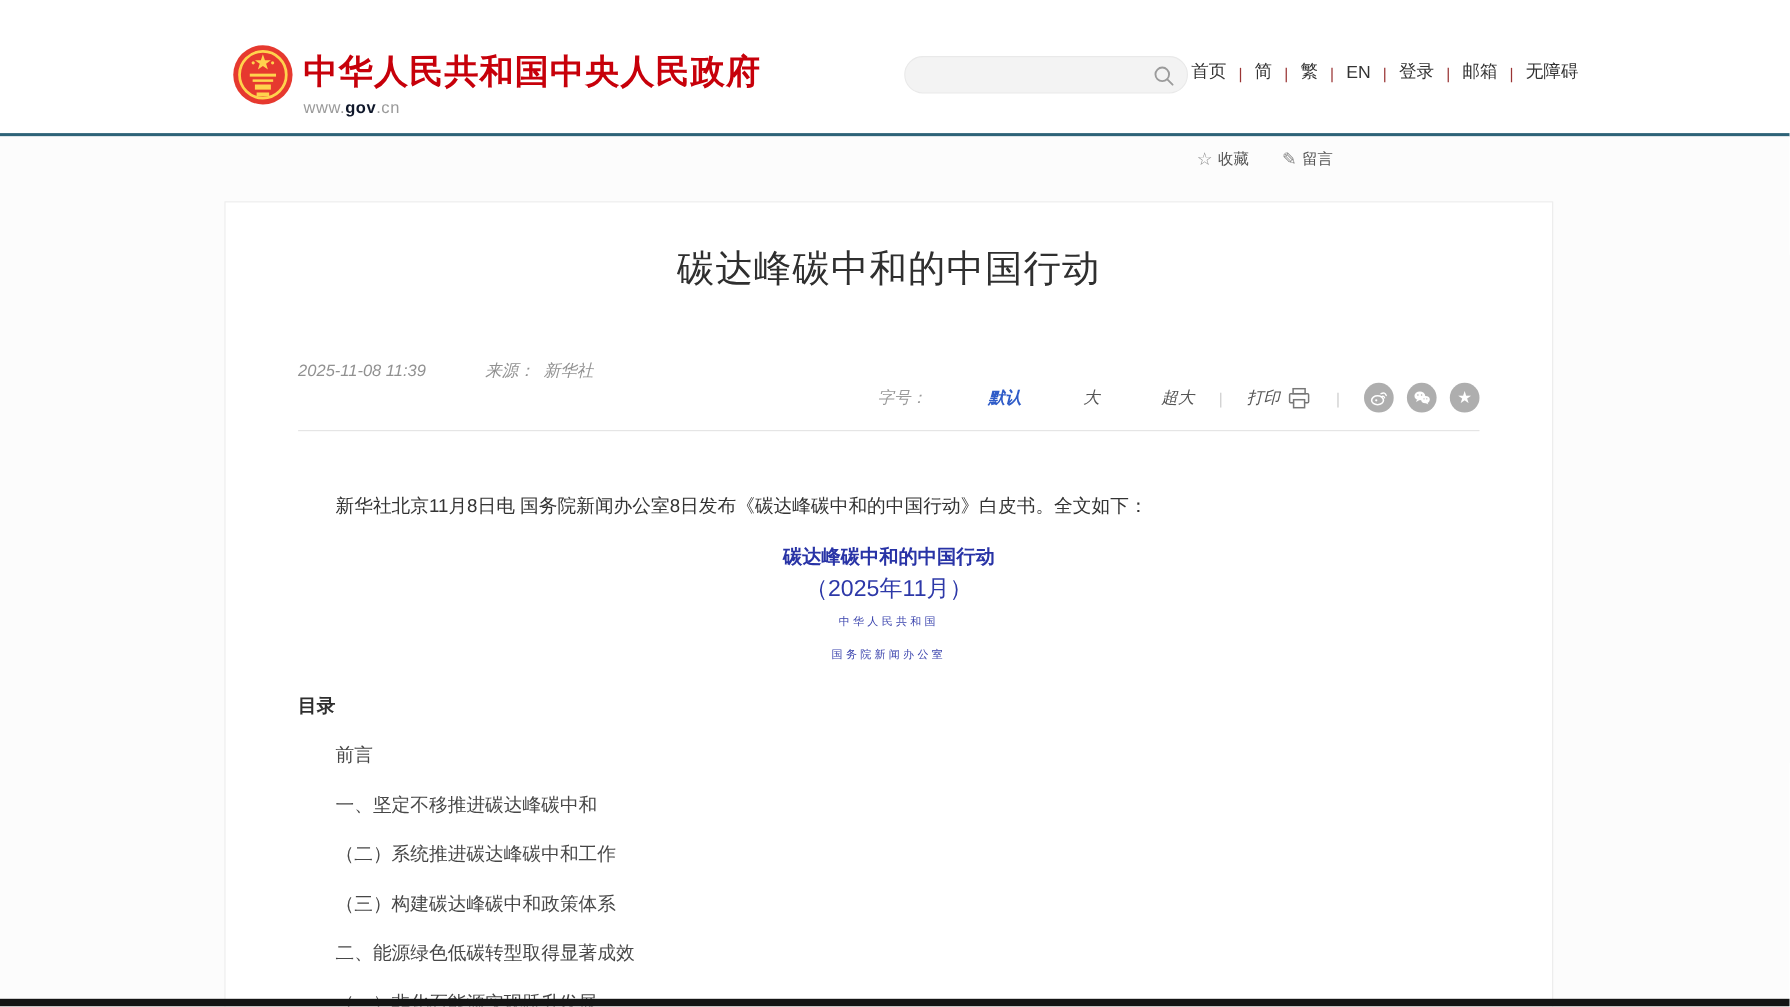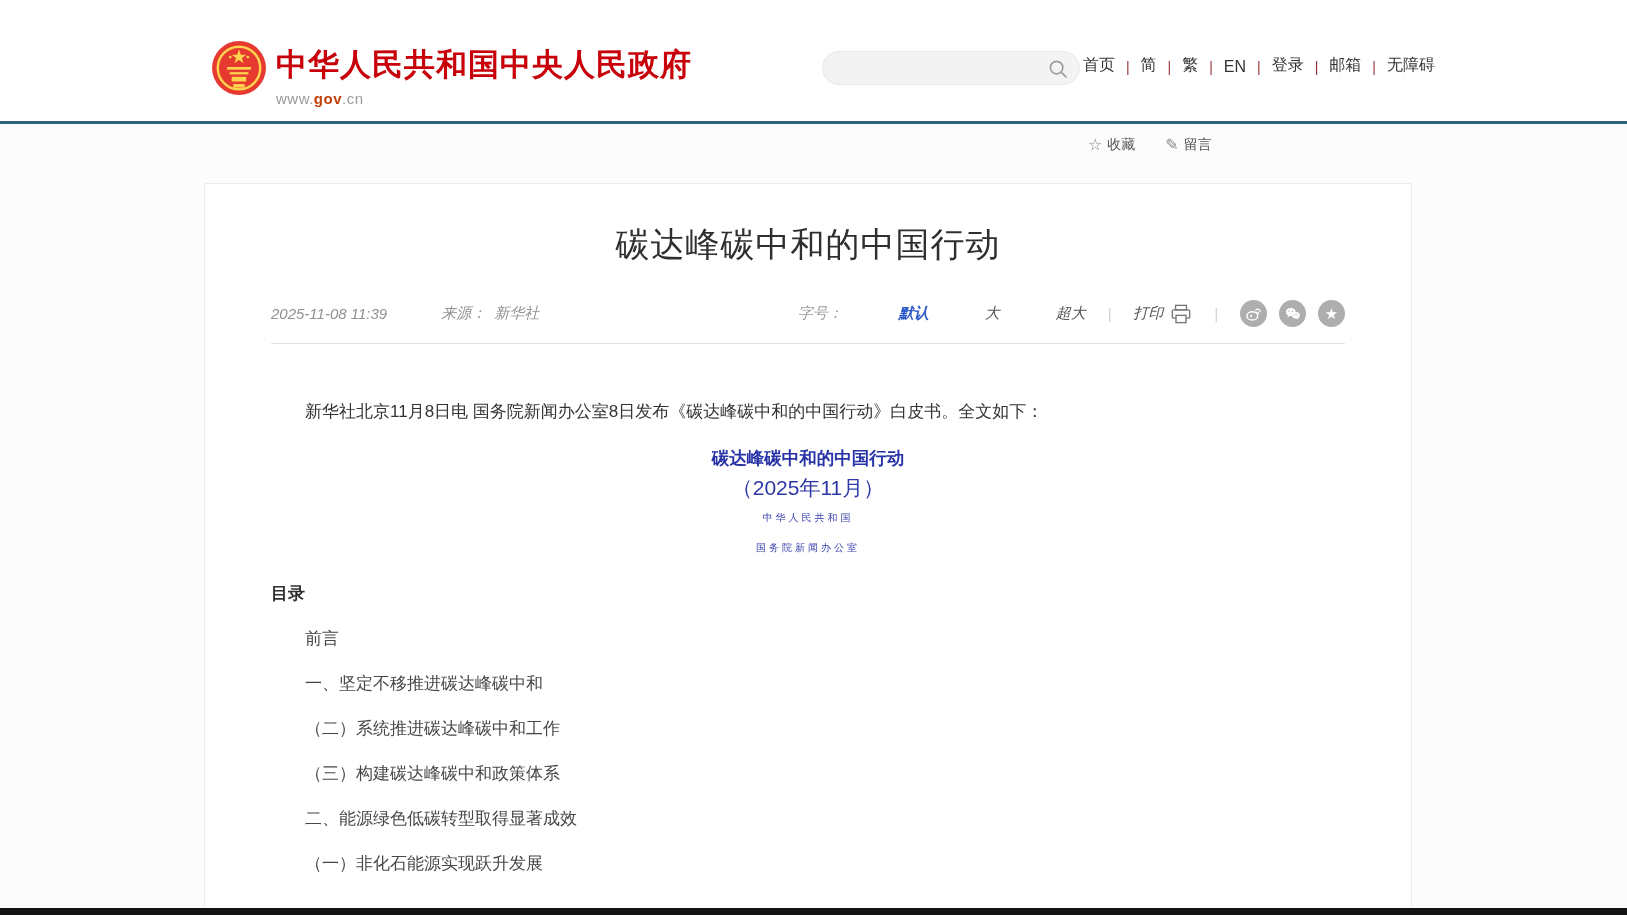--- a/index.html
+++ b/index.html
@@ -6,21 +6,21 @@
   * { margin:0; padding:0; box-sizing:border-box; }
   body { font-family:"Liberation Sans","DejaVu Sans",sans-serif; background:#fff; }
   .page { position:relative; width:1627px; height:915px; overflow:hidden; background:#fff; }
 
   
   .site-header { position:absolute; left:12px; top:0; width:100%; height:121px; background:#fff; }
   .emblem { position:absolute; left:199px; top:40px; width:56px; height:56px; }
   .site-ident { position:absolute; left:264px; top:44px; }
   .site-title { font-size:31px; font-weight:bold; color:#c7000a; letter-spacing:1px; }
   .site-url { font-size:15px; color:#9a9a9a; margin-top:4px; letter-spacing:.5px; }
-  .site-url .gov { color:#c2410c; font-weight:bold; }
+  .site-url .gov { color:#0f172a; font-weight:bold; }
 
   .search-box { position:absolute; left:810px; top:51px; width:258px; height:34px;
     background:#f3f3f3; border:1px solid #e9e9e9; border-radius:17px; }
   .search-box input { position:absolute; left:0; top:0; width:100%; height:100%;
     background:transparent; border:none; outline:none; padding:0 40px 0 16px; font-size:14px; color:#333; }
   .search-icon { position:absolute; right:11px; top:7px; width:20px; height:20px; cursor:pointer; }
 
   .top-nav { position:absolute; right:204px; top:55px; display:flex; align-items:flex-end; gap:11px;
     font-size:16px; color:#333; }
   .top-nav a { color:#333; text-decoration:none; cursor:pointer; white-space:nowrap; }
@@ -40,21 +40,21 @@
     background:#fff; border:1px solid #ececec; padding:0 66px; }
 
   .article-title { margin-top:34px; text-align:center; font-size:34px; line-height:52px;
     font-weight:500; color:#2f2f2f; letter-spacing:1px; }
 
   .meta-row { margin-top:30px; display:flex; justify-content:space-between; align-items:center;
     padding-bottom:16px; border-bottom:1px solid #e3e3e3; font-size:15px;font-style:italic; }
   .meta-left { color:#919191; display:flex; align-items:center; }
   .meta-left .src-label { margin-left:54px; }
   .meta-left .src-value { margin-left:8px; }
-  .meta-right { display:flex; align-items:center; color:#666; }
+  .meta-right { display:flex; align-items:center; color:#666;margin-top:48px; }
   .fs-label { color:#9a9a9a; }
   .fs { margin-left:9px; cursor:pointer; color:#555; text-decoration:none;padding-left:47px; }
   .fs.active { color:#2e5bc8; font-weight:bold; }
   .msep { color:#cfcfcf; margin:0 22px; font-size:14px; }
   .print-btn { display:flex; align-items:center; gap:7px; cursor:pointer; color:#555; }
   .print-btn svg { width:22px; height:20px; }
   .share-icons { display:flex; align-items:center; gap:12px; }
   .share-circle { width:27px; height:27px; border-radius:50%; background:#aeaeae;
     display:flex; align-items:center; justify-content:center; cursor:pointer; }
   .share-circle svg { width:19px; height:19px; }

